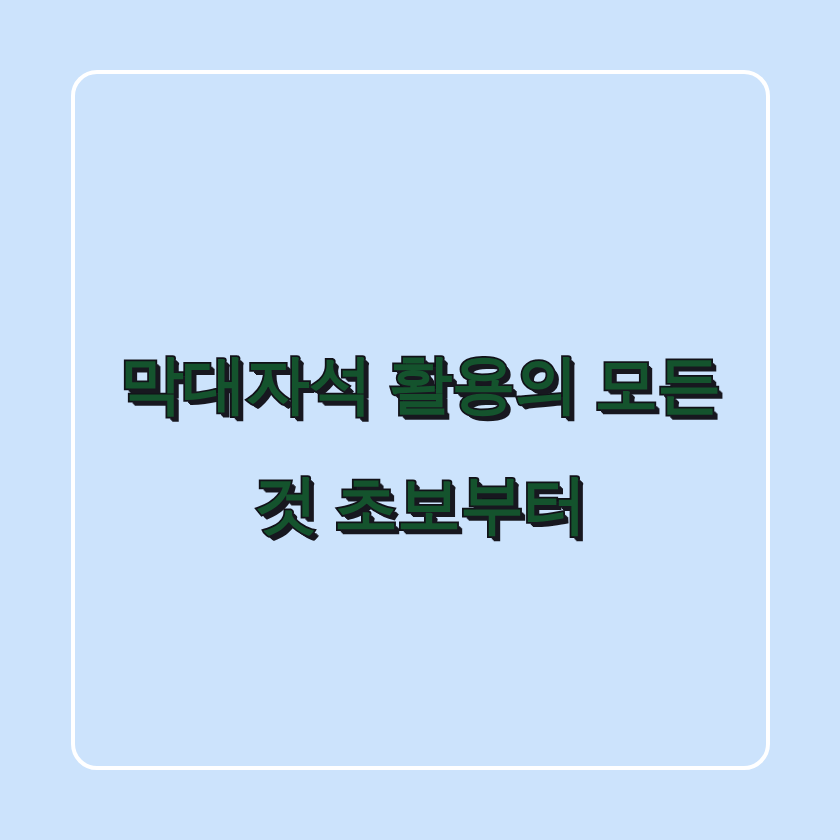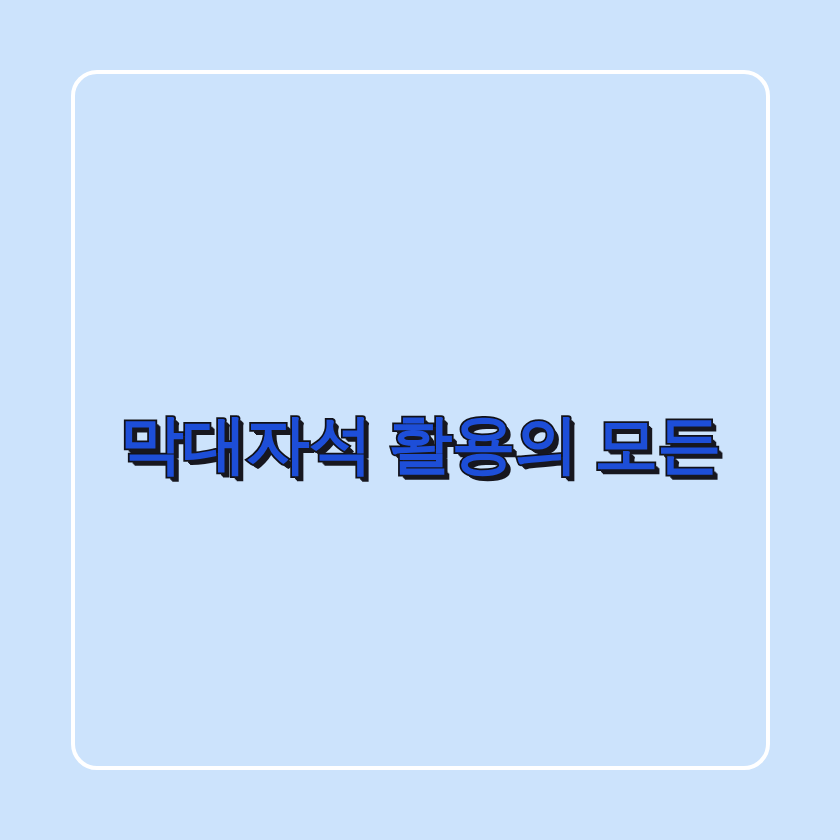--- a/index.html
+++ b/index.html
@@ -51,36 +51,37 @@
 
   .title-line {
     display: block;
     width: 100%;
     text-align: center;
     font-family: "Liberation Sans", "DejaVu Sans", sans-serif;
     font-weight: 700;
     font-size: 64px;
     line-height: 72px;
     letter-spacing: -1px;
-    color: #1d4ed8;
+    color: #14532d;
     white-space: nowrap;
     
     -webkit-text-stroke: 3.5px #111118;
     paint-order: stroke fill;
     text-shadow:
       5px 5px 0 #17171f,
       4px 4px 0 #17171f,
       3px 3px 0 #1c1c25;
     margin-top: 48px;
   }
 </style>
 </head>
 <body>
 
 <div id="poster">
 
   <div id="frame"></div>
 
   <div id="headline">
     <span class="title-line">막대자석 활용의 모든</span>
+    <span class="title-line">것 초보부터</span>
   </div>
 
 </div>
 
 </body></html>

